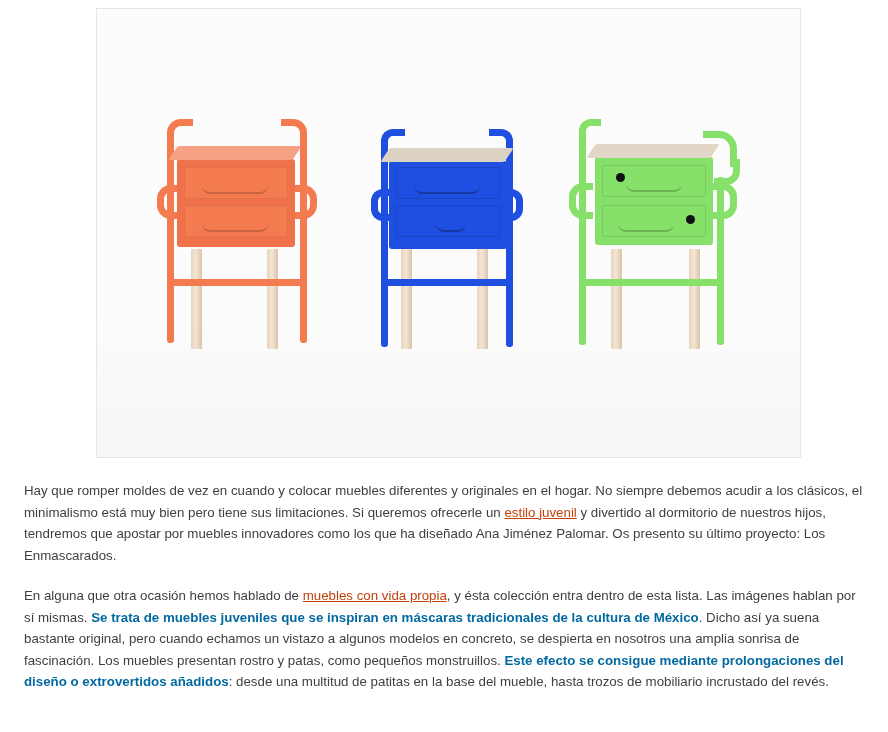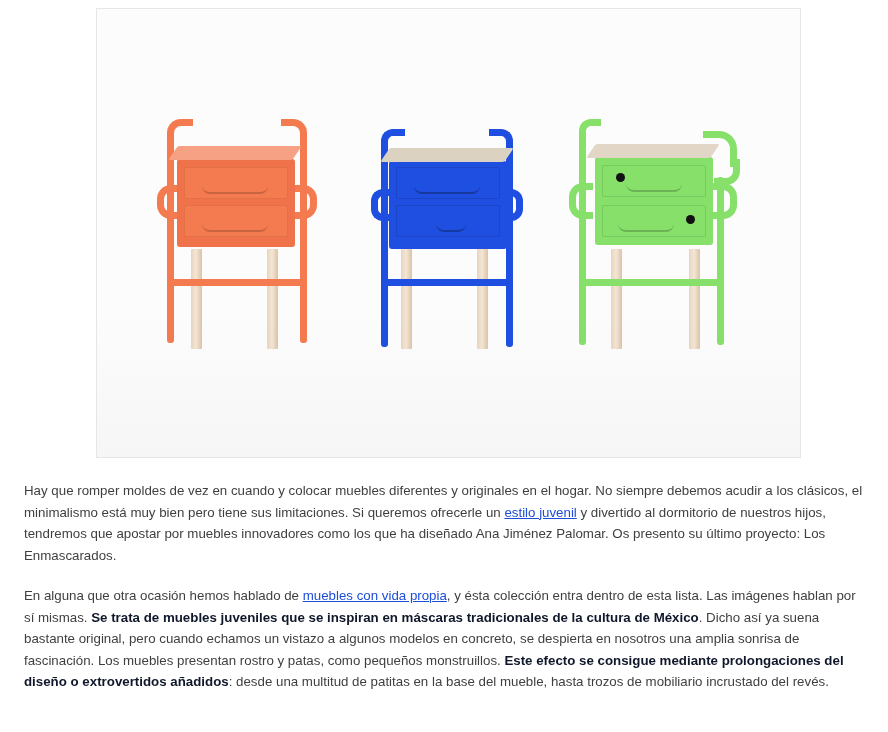--- a/index.html
+++ b/index.html
@@ -115,24 +115,24 @@
     position: absolute;
     left: 24px;
     top: 480px;
     width: 842px;
     font-size: 13.3px;
     line-height: 21.5px;
     color: #3f3f3f;
   }
   .prose p { margin: 0 0 19px 0; }
   .prose a {
-    color: #1d4ed8;
+    color: #c2410c;
     text-decoration: underline;
   }
-  .prose b { color: #0f172a; }
+  .prose b { color: #0369a1; }
 </style>
 </head>
 <body>
 
 <div class="page">
 
   <div class="figure">
     <div class="photo">
 
       <div class="monster m-orange" style="width:160px; height:230px;">

